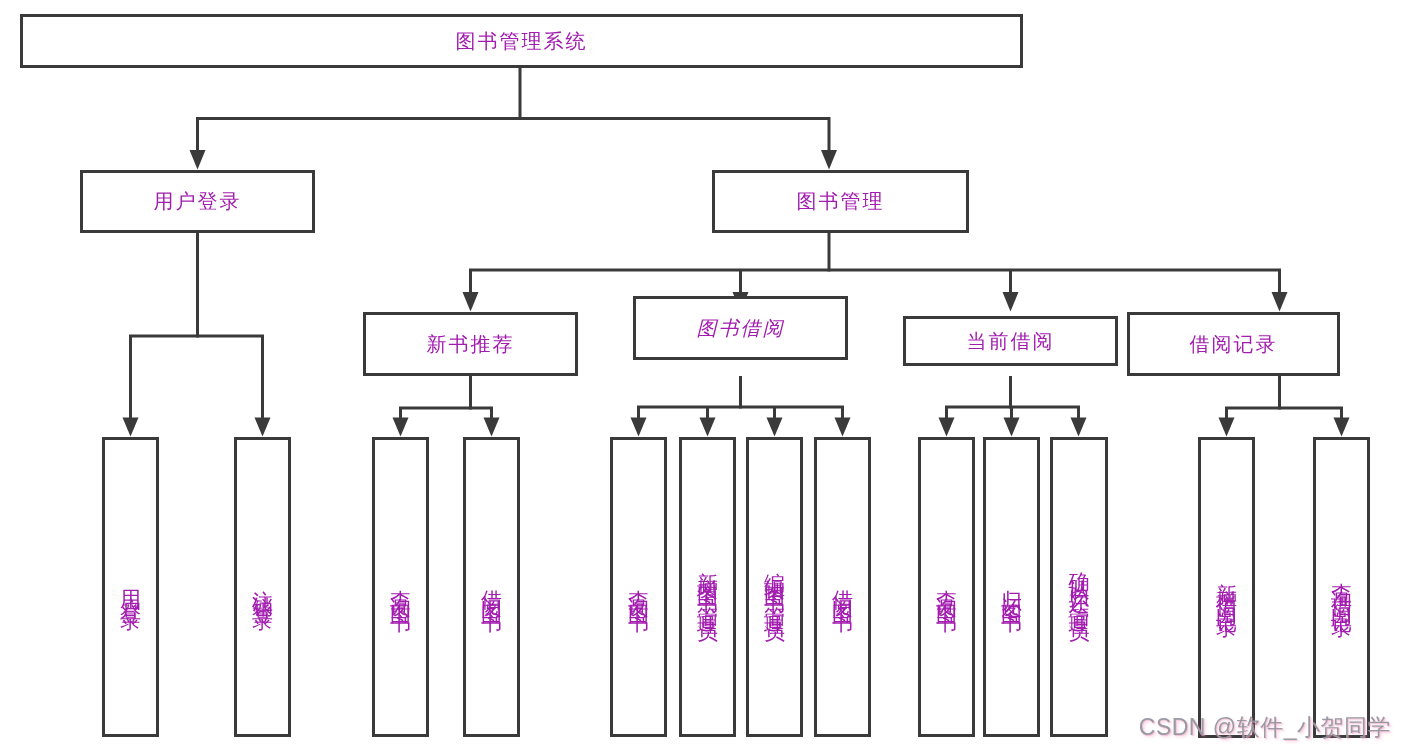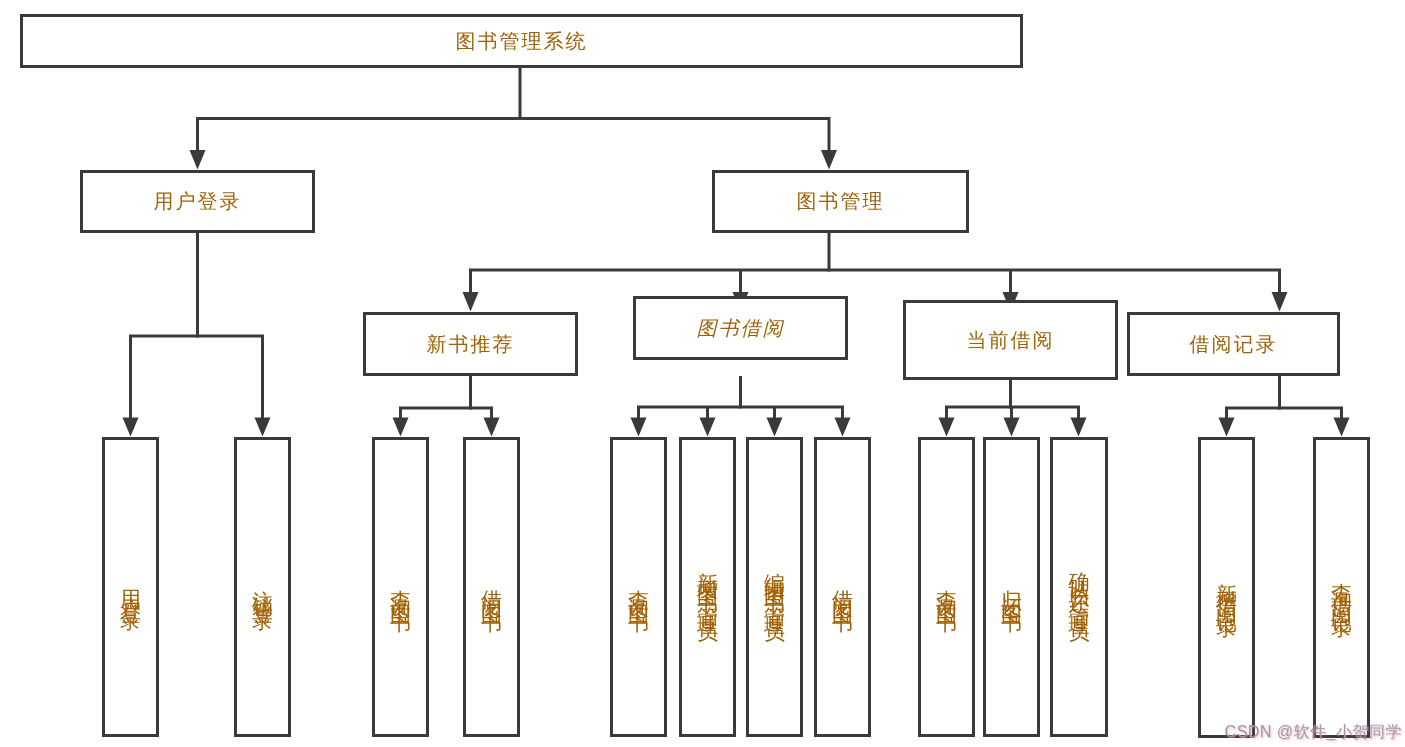--- a/index.html
+++ b/index.html
@@ -2,31 +2,31 @@
 <html><head>
 <meta charset="utf-8">
 <style>
   html,body{margin:0;padding:0;background:#ffffff;}
   body{font-family:"Liberation Sans","DejaVu Sans",sans-serif;}
   .canvas{position:relative;width:1405px;height:747px;background:#ffffff;overflow:hidden;}
   .wires{position:absolute;left:0;top:0;width:1405px;height:747px;}
   .box{
     position:absolute;box-sizing:border-box;background:#ffffff;
     border:3px solid #3a3a3a;display:flex;align-items:center;justify-content:center;
-    color:#a16207;z-index:2;
+    color:#a21caf;z-index:2;
   }
   .h{font-size:20px;letter-spacing:2px;white-space:nowrap;}
   .root{font-size:20px;}
   .v .vt{
     writing-mode:vertical-rl;text-orientation:mixed;
     font-size:21px;letter-spacing:0.34em;line-height:1.15;white-space:nowrap;
   }
   .watermark{
-    position:absolute;right:3px;bottom:4px;z-index:5;
-    font-size:16px;letter-spacing:0.5px;white-space:nowrap;
+    position:absolute;right:14px;bottom:4px;z-index:5;
+    font-size:23px;letter-spacing:0.5px;white-space:nowrap;
     color:rgba(148,151,159,0.95);
     text-shadow:1px 1px 0 rgba(244,170,200,0.55), 2px 2px 3px rgba(240,120,165,0.35);
   }
 </style>
 </head>
 <body>
 
 <div class="canvas">
 
   <svg class="wires" viewBox="0 0 1405 747" xmlns="http://www.w3.org/2000/svg">
@@ -84,21 +84,21 @@
     </g>
   </svg>
 
   <div class="box h root" style="left:20px;top:14px;width:1003px;height:54px;">图书管理系统</div>
 
   <div class="box h" style="left:80px;top:170px;width:235px;height:63px;">用户登录</div>
   <div class="box h" style="left:712px;top:170px;width:257px;height:63px;">图书管理</div>
 
   <div class="box h" style="left:363px;top:312px;width:215px;height:64px;">新书推荐</div>
   <div class="box h" style="left:633px;top:296px;width:215px;height:64px;font-style:italic;">图书借阅</div>
-  <div class="box h" style="left:903px;top:300px;width:215px;height:80px;">当前借阅</div>
+  <div class="box h" style="left:903px;top:316px;width:215px;height:50px;">当前借阅</div>
   <div class="box h" style="left:1127px;top:312px;width:213px;height:64px;">借阅记录</div>
 
   <div class="box v" style="left:102px;top:437px;width:57px;height:300px;">
     <span class="vt">用户登录</span>
   </div>
   <div class="box v" style="left:234px;top:437px;width:57px;height:300px;">
     <span class="vt">注销登录</span>
   </div>
 
   <div class="box v" style="left:372px;top:437px;width:57px;height:300px;">

